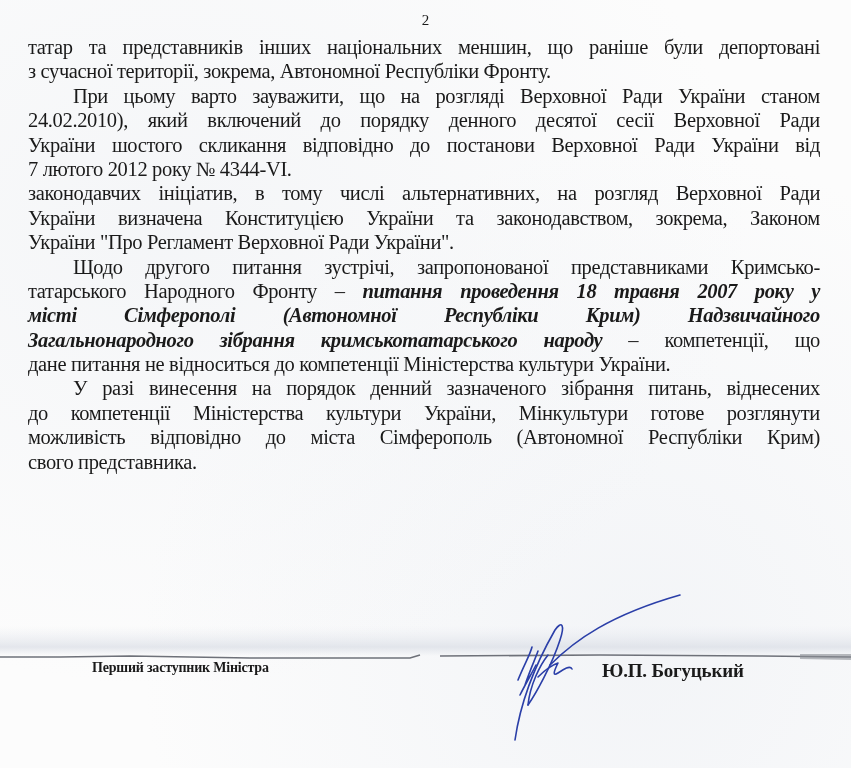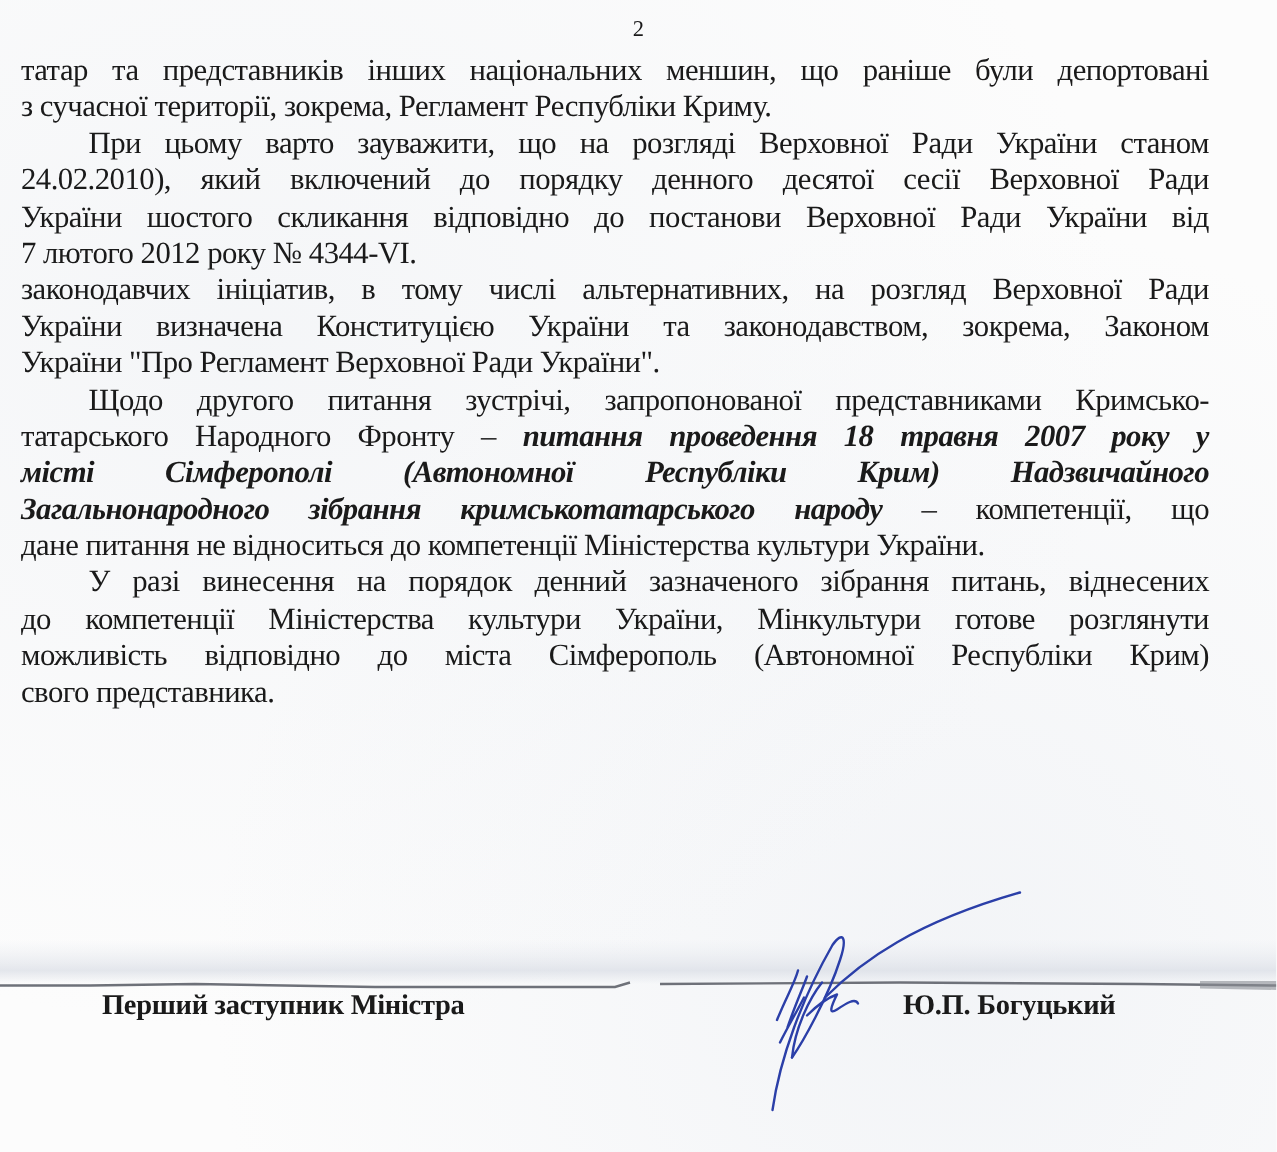--- a/index.html
+++ b/index.html
@@ -15,59 +15,59 @@
       background:
         radial-gradient(ellipse at 20% 30%, rgba(230,234,240,0.35), transparent 60%),
         radial-gradient(ellipse at 75% 85%, rgba(225,230,238,0.35), transparent 55%),
         #fcfcfc;
     }
     .page-number {
       position: absolute; left: 0; width: 851px; top: 12px;
       text-align: center; font-size: 15px;
     }
     .body-text {
-      position: absolute; left: 14px; top: 35px; width: 792px;
+      position: absolute; left: 28px; top: 35px; width: 792px;
       font-size: 20.5px; line-height: 24.4px;
       letter-spacing: -0.35px;
       font-stretch: condensed;
     }
     .line {
       display: block; white-space: nowrap;
       text-align: justify; text-align-last: justify;
       height: 24.4px;
     }
     .line.last { text-align-last: left; }
     .line.indent { padding-left: 45px; }
     .em { font-weight: bold; font-style: italic; }
     .fold {
       position: absolute; left: 0; top: 626px; width: 851px; height: 40px;
     }
     .sig-title {
-      position: absolute; left: 68px; top: 660px;
-      font-weight: bold; font-size: 19px; letter-spacing: -0.2px;
+      position: absolute; left: 92px; top: 660px;
+      font-weight: bold; font-size: 14px; letter-spacing: -0.2px;
     }
     .sig-name {
       position: absolute; left: 602px; top: 660px;
       font-weight: bold; font-size: 19px; letter-spacing: -0.2px; text-align: center;
     }
     .signature {
       position: absolute; left: 500px; top: 585px; width: 200px; height: 160px;
     }
   </style>
 </head>
 <body>
 
 <div class="page">
 
   <div class="page-number">2</div>
 
   <div class="body-text">
 
     <span class="line">татар та представників інших національних меншин, що раніше були депортовані</span>
-    <span class="line last">з сучасної території, зокрема, Регламент Республіки Криму.</span>
+    <span class="line last">з сучасної території, зокрема, Автономної Республіки Фронту.</span>
 
     <span class="line indent">При цьому варто зауважити, що на розгляді Верховної Ради України станом</span>
     <span class="line">24.02.2010), який включений до порядку денного десятої сесії Верховної Ради</span>
     <span class="line">України шостого скликання відповідно до постанови Верховної Ради України від</span>
     <span class="line last">7 лютого 2012 року № 4344-VI.</span>
 
     <span class="line">законодавчих ініціатив, в тому числі альтернативних, на розгляд Верховної Ради</span>
     <span class="line">України визначена Конституцією України та законодавством, зокрема, Законом</span>
     <span class="line last">України "Про Регламент Верховної Ради України".</span>
 

